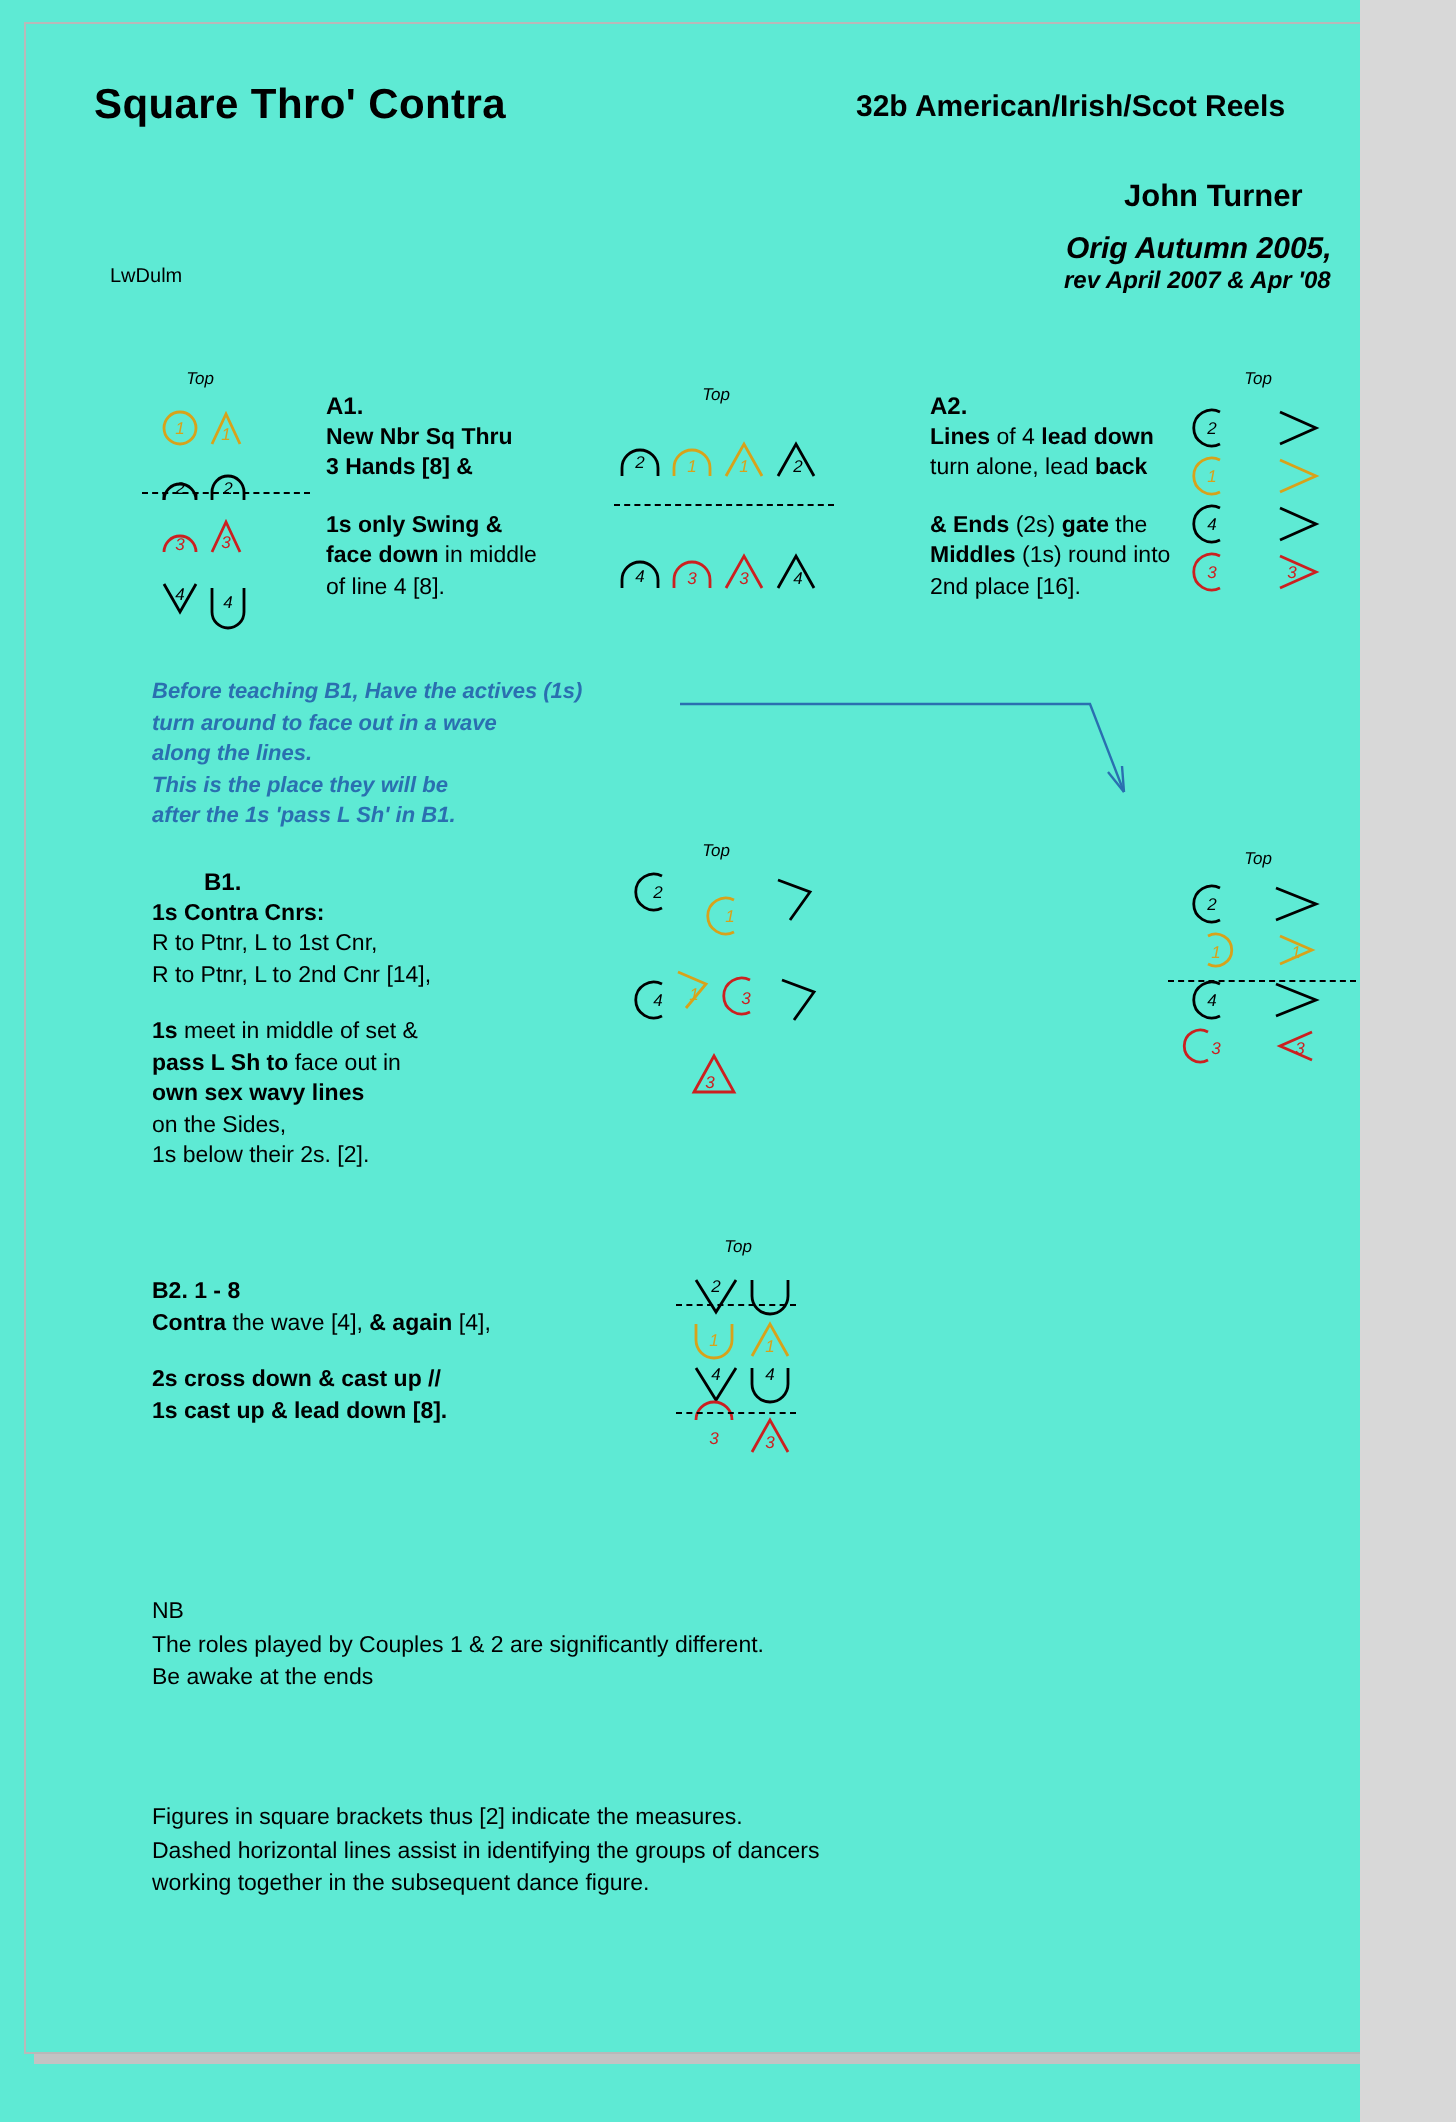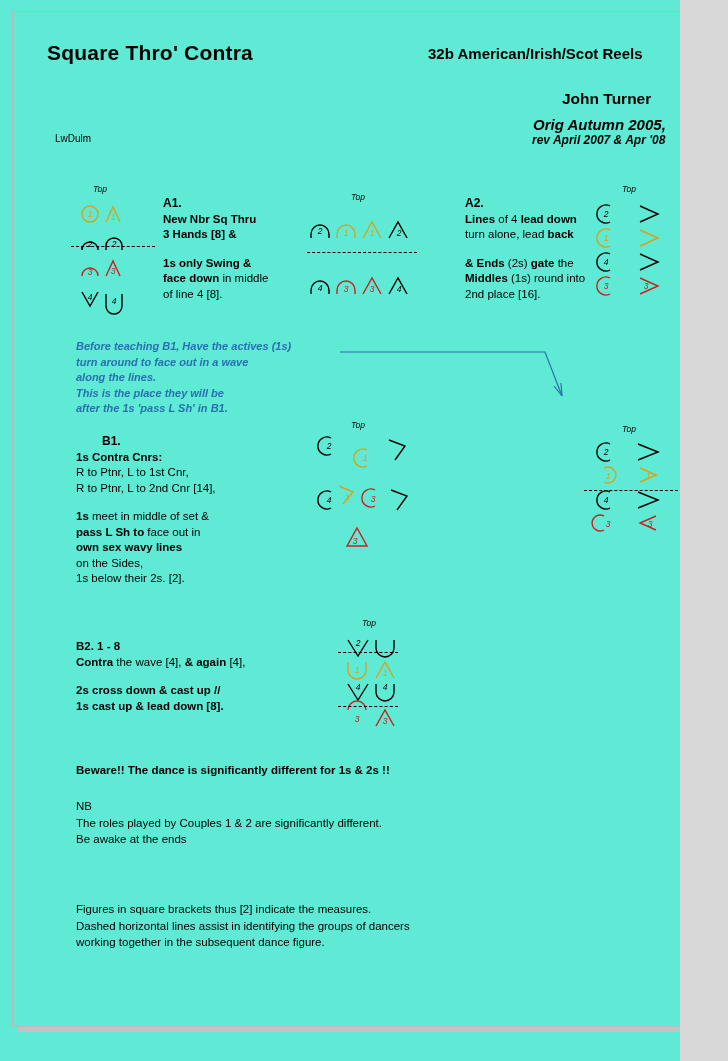--- a/index.html
+++ b/index.html
@@ -448,21 +448,20 @@
         <path d="M36 108 L45 92 L54 108"></path>
       </g>
       <text class="num" x="17" y="104" text-anchor="middle" fill="#cc2020">3</text>
       <text class="num" x="45" y="106" text-anchor="middle" fill="#cc2020">3</text>
     </svg>
     <div class="dash" style="left:0px; top:660px; width:0px;"></div>
   </div>
   <div class="dash" style="left:338px; top:652px; width:60px;"></div>
   <div class="dash" style="left:338px; top:706px; width:60px;"></div>
 
-  <div class="beware">Beware!!  The dance is significantly different for 1s &amp; 2s !!</div>
 
   <div class="nb">
     <div>NB</div>
     <div>The roles played by Couples 1 &amp; 2 are significantly different.</div>
     <div>Be awake at the ends</div>
   </div>
 
   <div class="footnote">
     <div>Figures in square brackets thus [2] indicate the measures.</div>
     <div>Dashed horizontal lines assist in identifying the groups of dancers</div>

